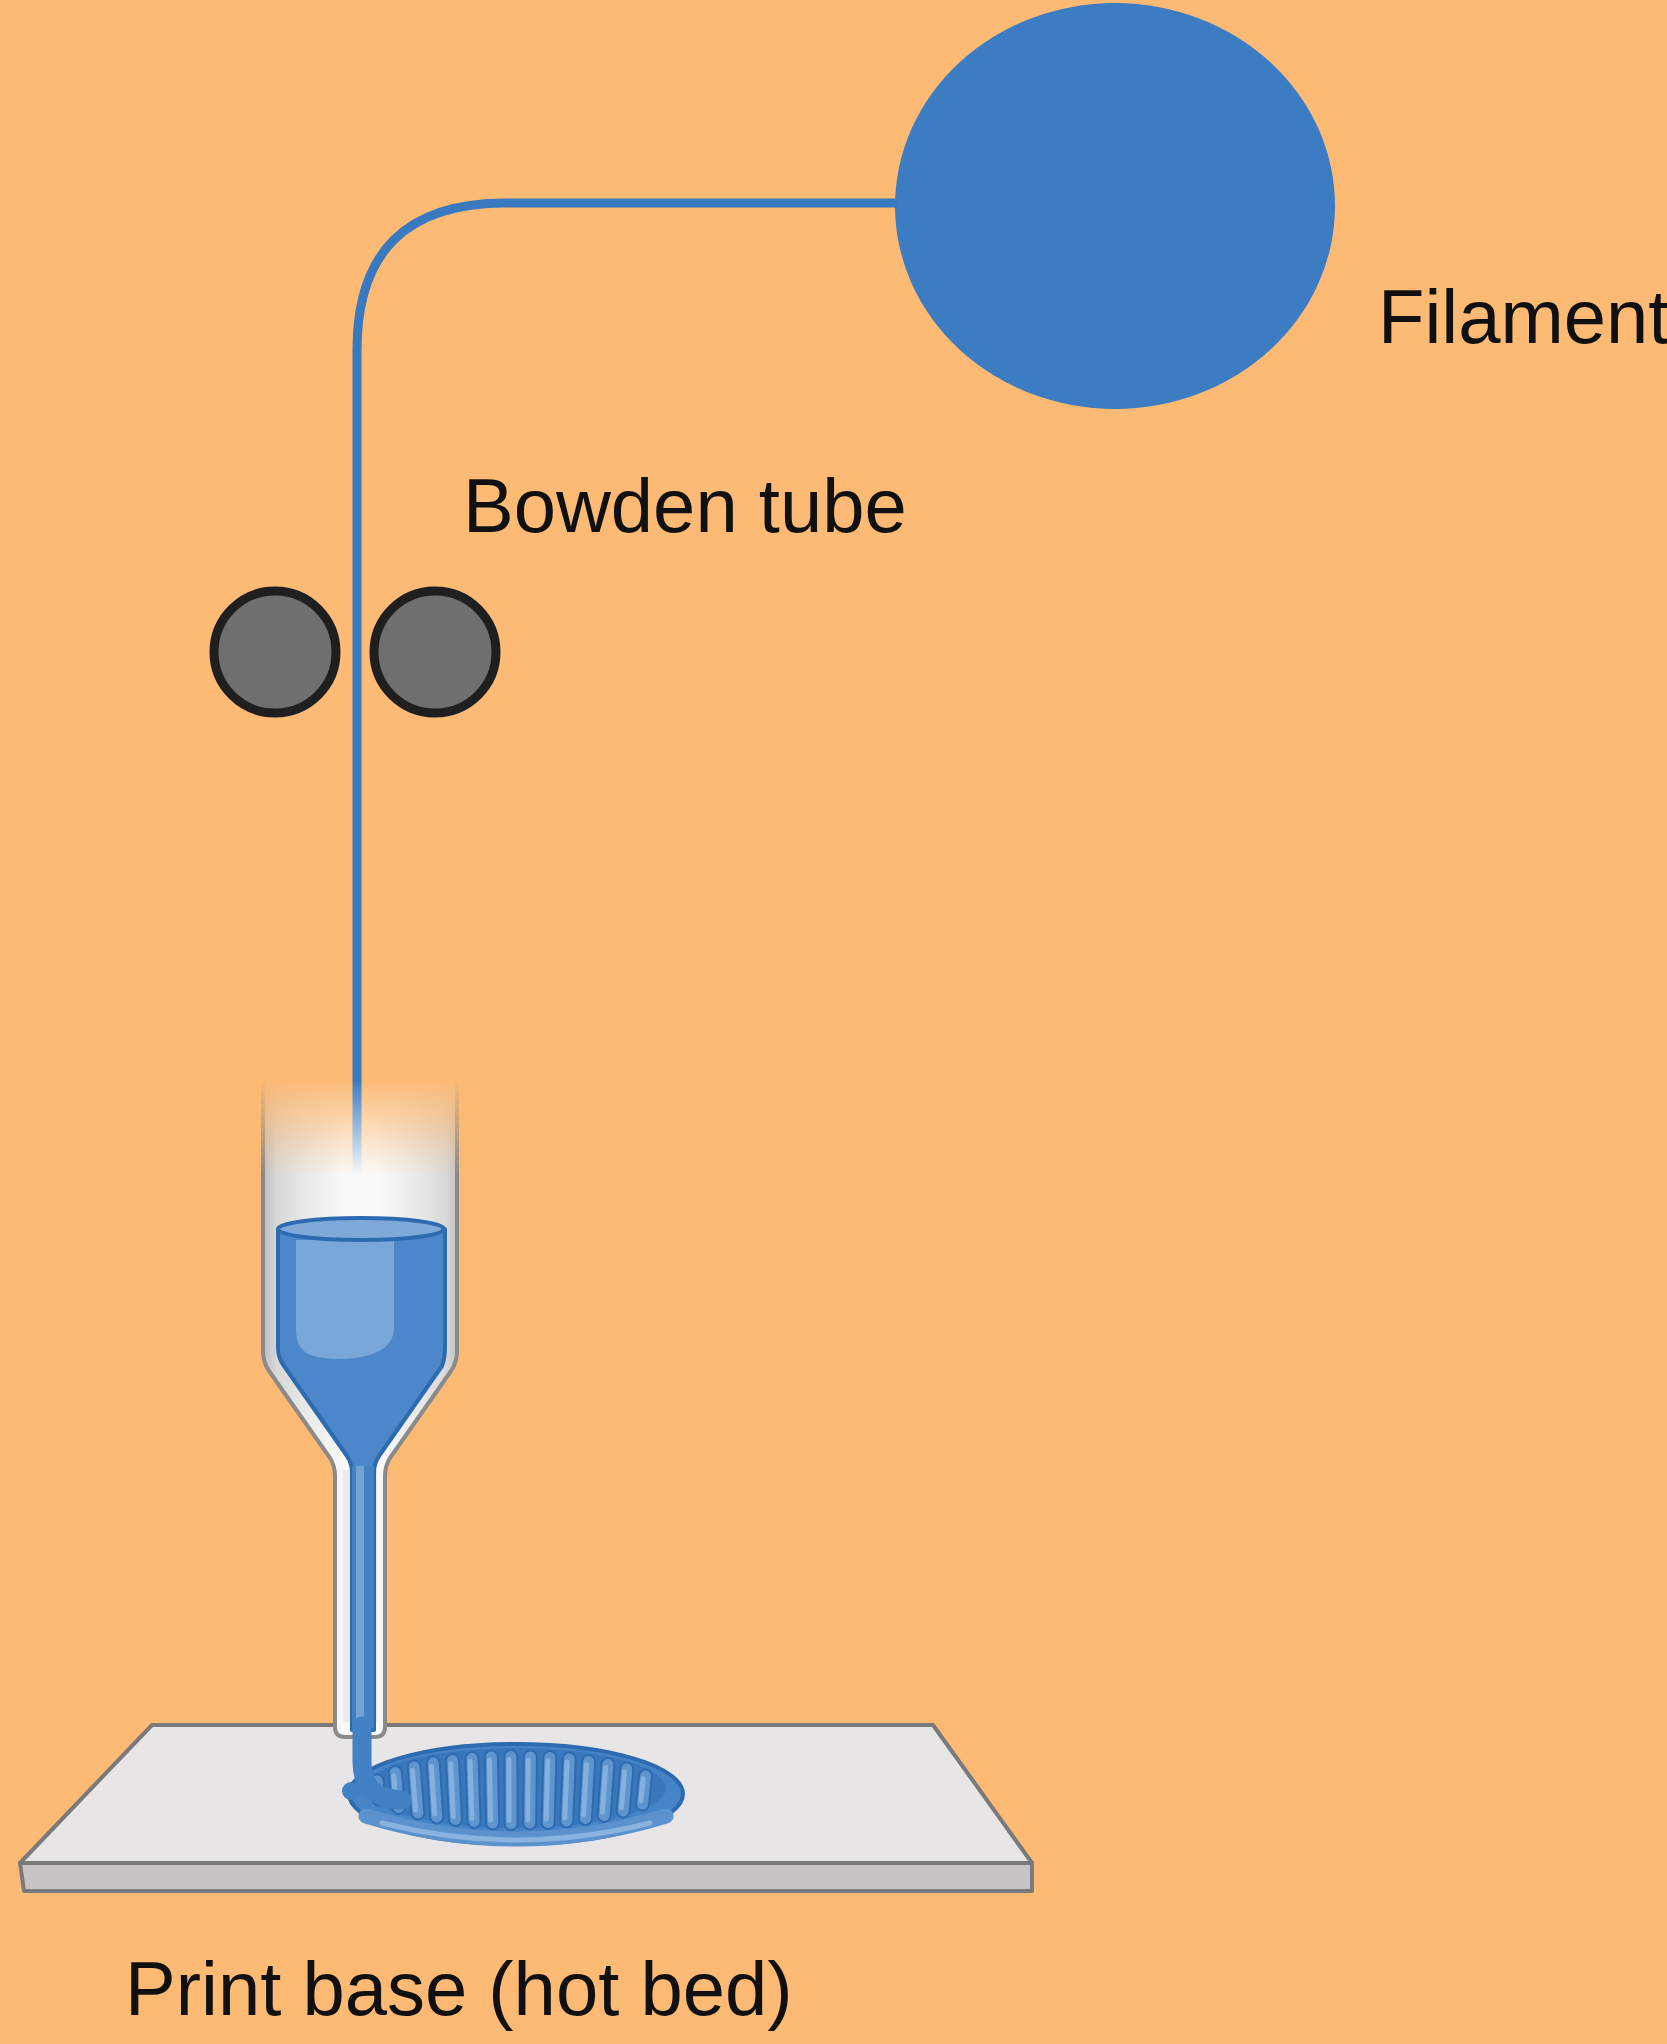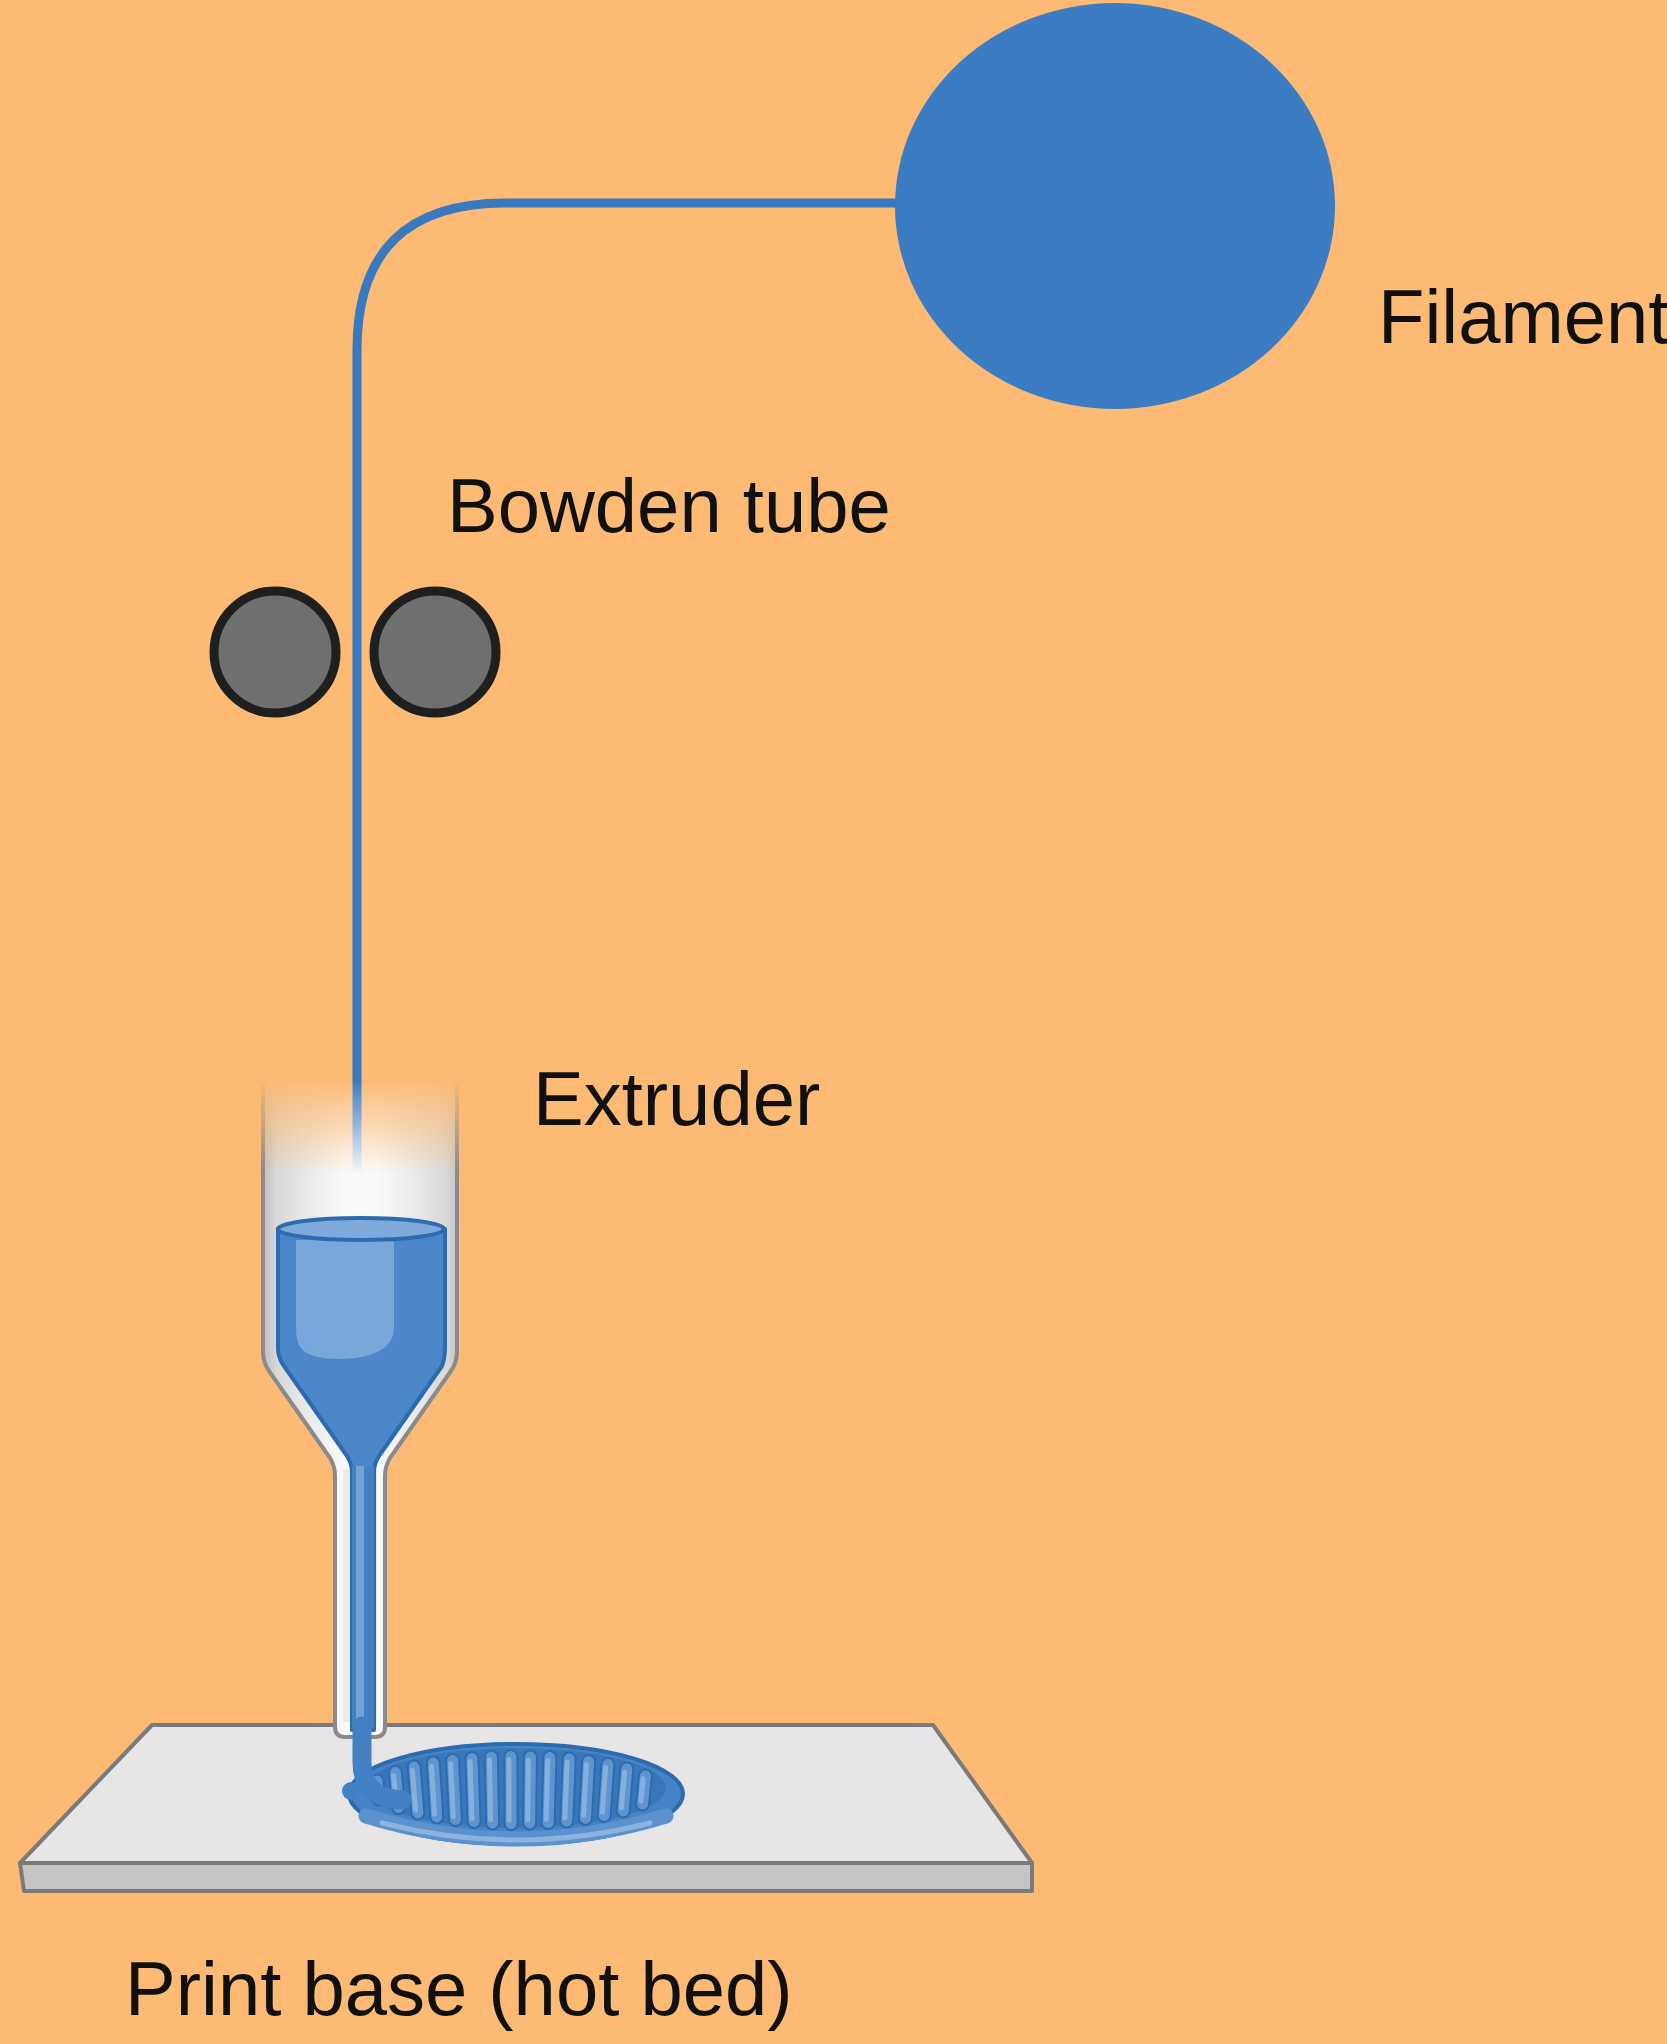--- a/index.html
+++ b/index.html
@@ -118,17 +118,16 @@
 
     <rect x="352" y="1466" width="22" height="262" fill="#4181c4"></rect>
     <rect x="356" y="1466" width="8" height="262" fill="#7fa9d9" opacity="0.85"></rect>
 
     <circle cx="351" cy="1791" r="9" fill="#4181c4"></circle>
     <path d="M362,1726 L362,1762 Q362,1798 402,1800" fill="none" stroke="#4181c4" stroke-width="19" stroke-linecap="round"></path>
   </g>
 </svg>
 
 <div class="lbl" style="left:1378px;top:279px">Filament</div>
-<div class="lbl" style="left:447px;top:468px">Bowden tube</div>
-<div class="lbl" style="left:533px;top:1061px">Extruder</div>
+<div class="lbl" style="left:463px;top:468px">Bowden tube</div>
 <div class="lbl" style="left:125px;top:1951px">Print base (hot bed)</div>
 
 </div>
 
 </body></html>

